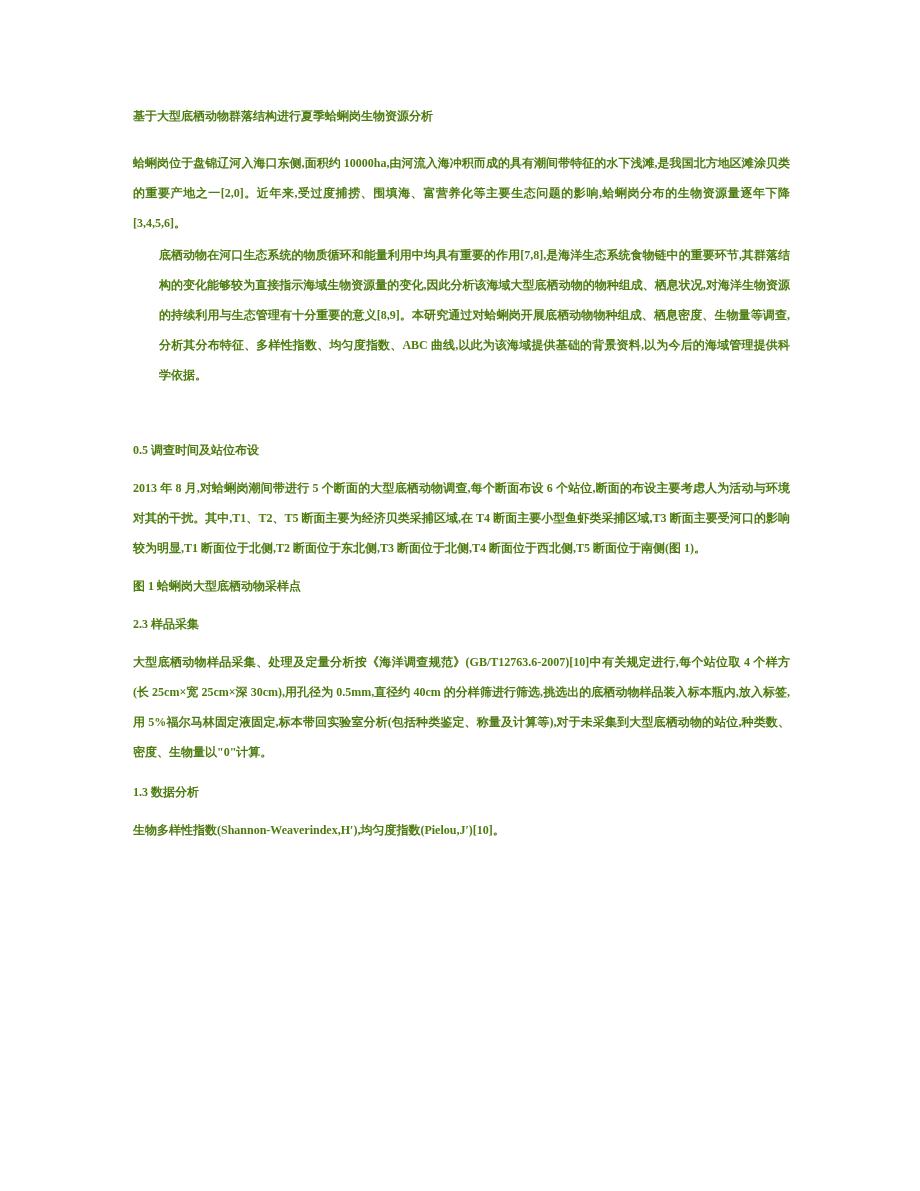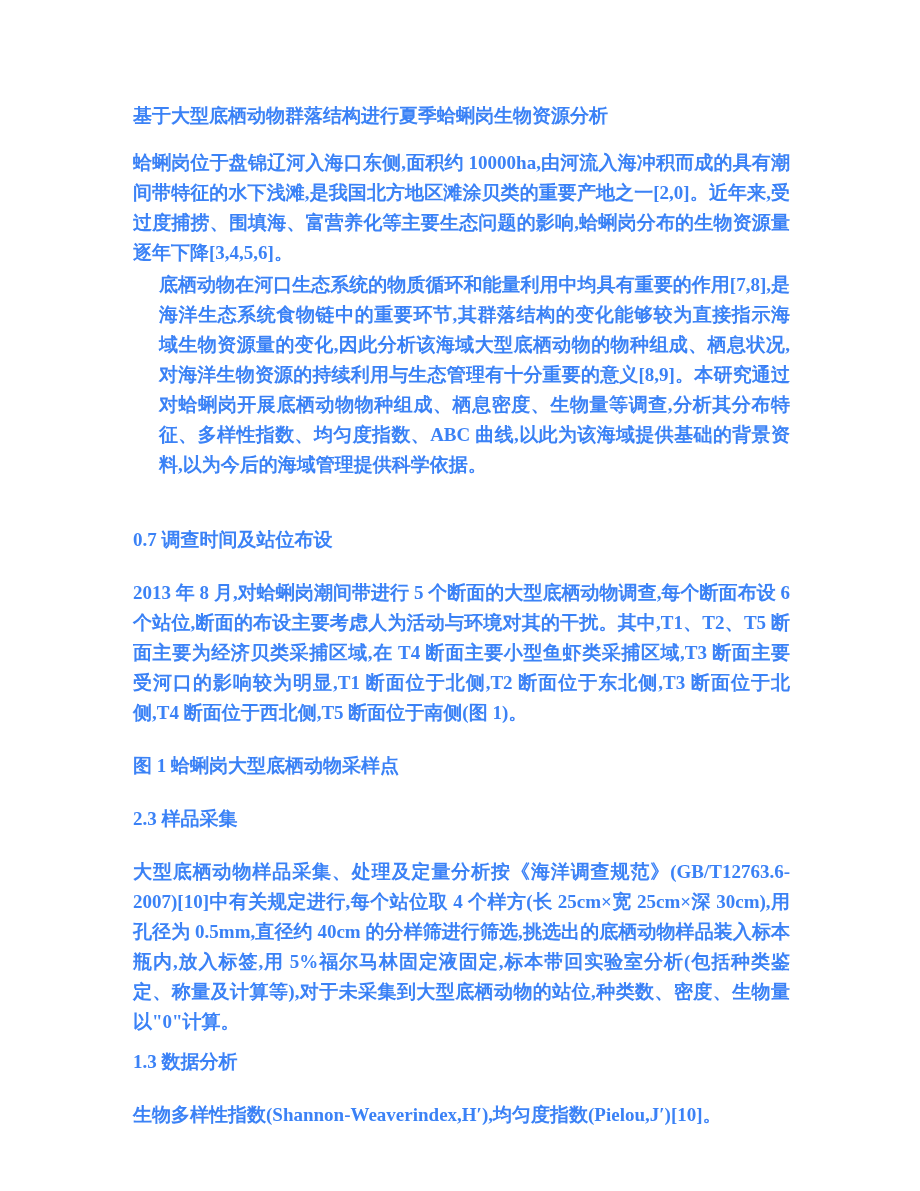--- a/index.html
+++ b/index.html
@@ -16,22 +16,22 @@
     position: relative;
     width: 920px;
     height: 1191px;
     background: #ffffff;
   }
   .content {
     position: absolute;
     left: 133px;
     top: 101px;
     width: 657px;
-    color: #3b82f6;
-    font-size: 19px;
+    color: #4d7c0f;
+    font-size: 12px;
     line-height: 30px;
   }
   .doc-title {
     font-weight: 700;
     text-align: left;
   }
   .para {
     font-weight: 600;
     text-align: justify;
     text-justify: inter-ideograph;
@@ -41,37 +41,37 @@
     font-weight: 700;
   }
   .fig-caption {
     font-weight: 700;
   }
   
   .mt-p1   { margin-top: 17px; }
   .mt-p2   { margin-top: 2px; margin-left: 26px;  }
   .mt-h1   { margin-top: 61px; }
   .mt-h11  { margin-top: 45px; }
-  .mt-std  { margin-top: 23px;  }
+  .mt-std  { margin-top: 8px;  }
   .mt-h13  { margin-top: 10px; }
 </style>
 </head>
 <body>
 
 <div class="page">
   <div class="content" lang="zh">
 
     <div class="doc-title">基于大型底栖动物群落结构进行夏季蛤蜊岗生物资源分析</div>
 
     <div class="para mt-p1">蛤蜊岗位于盘锦辽河入海口东侧,面积约 10000ha,由河流入海冲积而成的具有潮间带特征的水下浅滩,是我国北方地区滩涂贝类的重要产地之一[2,0]。近年来,受过度捕捞、围填海、富营养化等主要生态问题的影响,蛤蜊岗分布的生物资源量逐年下降[3,4,5,6]。</div>
 
     <div class="para mt-p2">底栖动物在河口生态系统的物质循环和能量利用中均具有重要的作用[7,8],是海洋生态系统食物链中的重要环节,其群落结构的变化能够较为直接指示海域生物资源量的变化,因此分析该海域大型底栖动物的物种组成、栖息状况,对海洋生物资源的持续利用与生态管理有十分重要的意义[8,9]。本研究通过对蛤蜊岗开展底栖动物物种组成、栖息密度、生物量等调查,分析其分布特征、多样性指数、均匀度指数、ABC 曲线,以此为该海域提供基础的背景资料,以为今后的海域管理提供科学依据。</div>
 
 
-    <div class="heading mt-h11">0.7 调查时间及站位布设</div>
+    <div class="heading mt-h11">0.5 调查时间及站位布设</div>
 
     <div class="para mt-std">2013 年 8 月,对蛤蜊岗潮间带进行 5 个断面的大型底栖动物调查,每个断面布设 6 个站位,断面的布设主要考虑人为活动与环境对其的干扰。其中,T1、T2、T5 断面主要为经济贝类采捕区域,在 T4 断面主要小型鱼虾类采捕区域,T3 断面主要受河口的影响较为明显,T1 断面位于北侧,T2 断面位于东北侧,T3 断面位于北侧,T4 断面位于西北侧,T5 断面位于南侧(图 1)。</div>
 
     <div class="fig-caption mt-std">图 1 蛤蜊岗大型底栖动物采样点</div>
 
     <div class="heading mt-std">2.3 样品采集</div>
 
     <div class="para mt-std">大型底栖动物样品采集、处理及定量分析按《海洋调查规范》(GB/T12763.6-2007)[10]中有关规定进行,每个站位取 4 个样方(长 25cm×宽 25cm×深 30cm),用孔径为 0.5mm,直径约 40cm 的分样筛进行筛选,挑选出的底栖动物样品装入标本瓶内,放入标签,用 5%福尔马林固定液固定,标本带回实验室分析(包括种类鉴定、称量及计算等),对于未采集到大型底栖动物的站位,种类数、密度、生物量以"0"计算。</div>
 
     <div class="heading mt-h13">1.3 数据分析</div>

